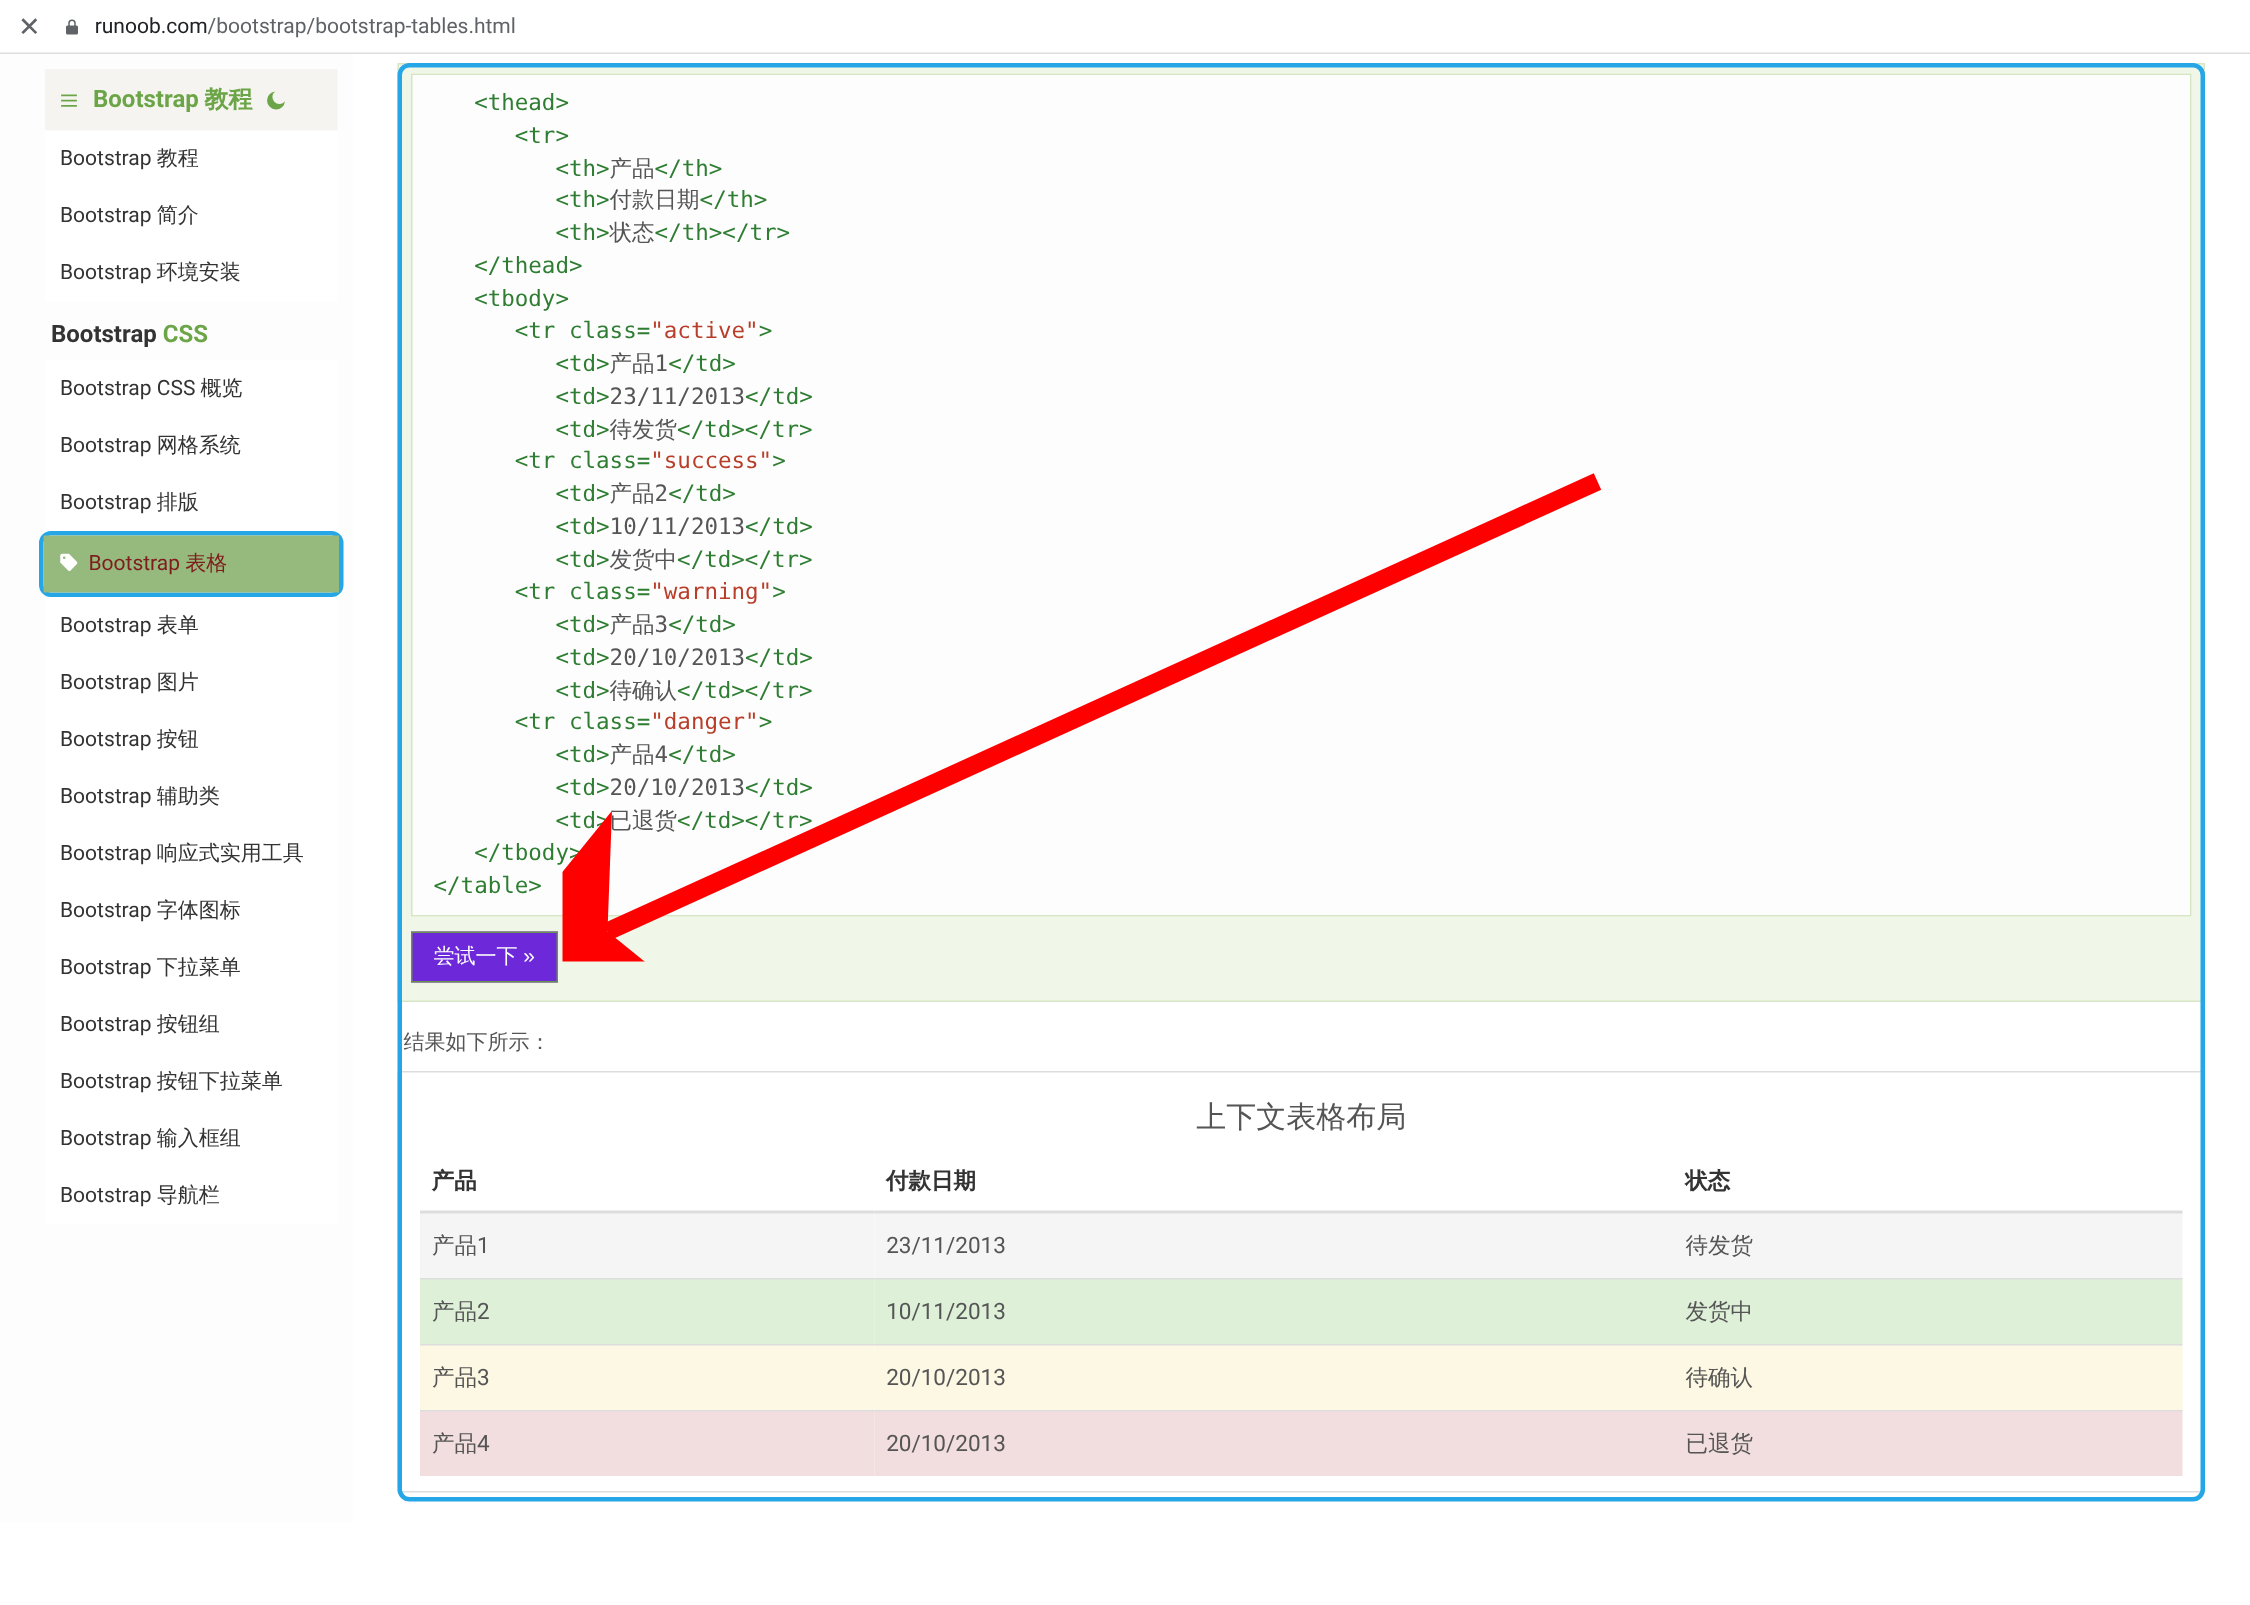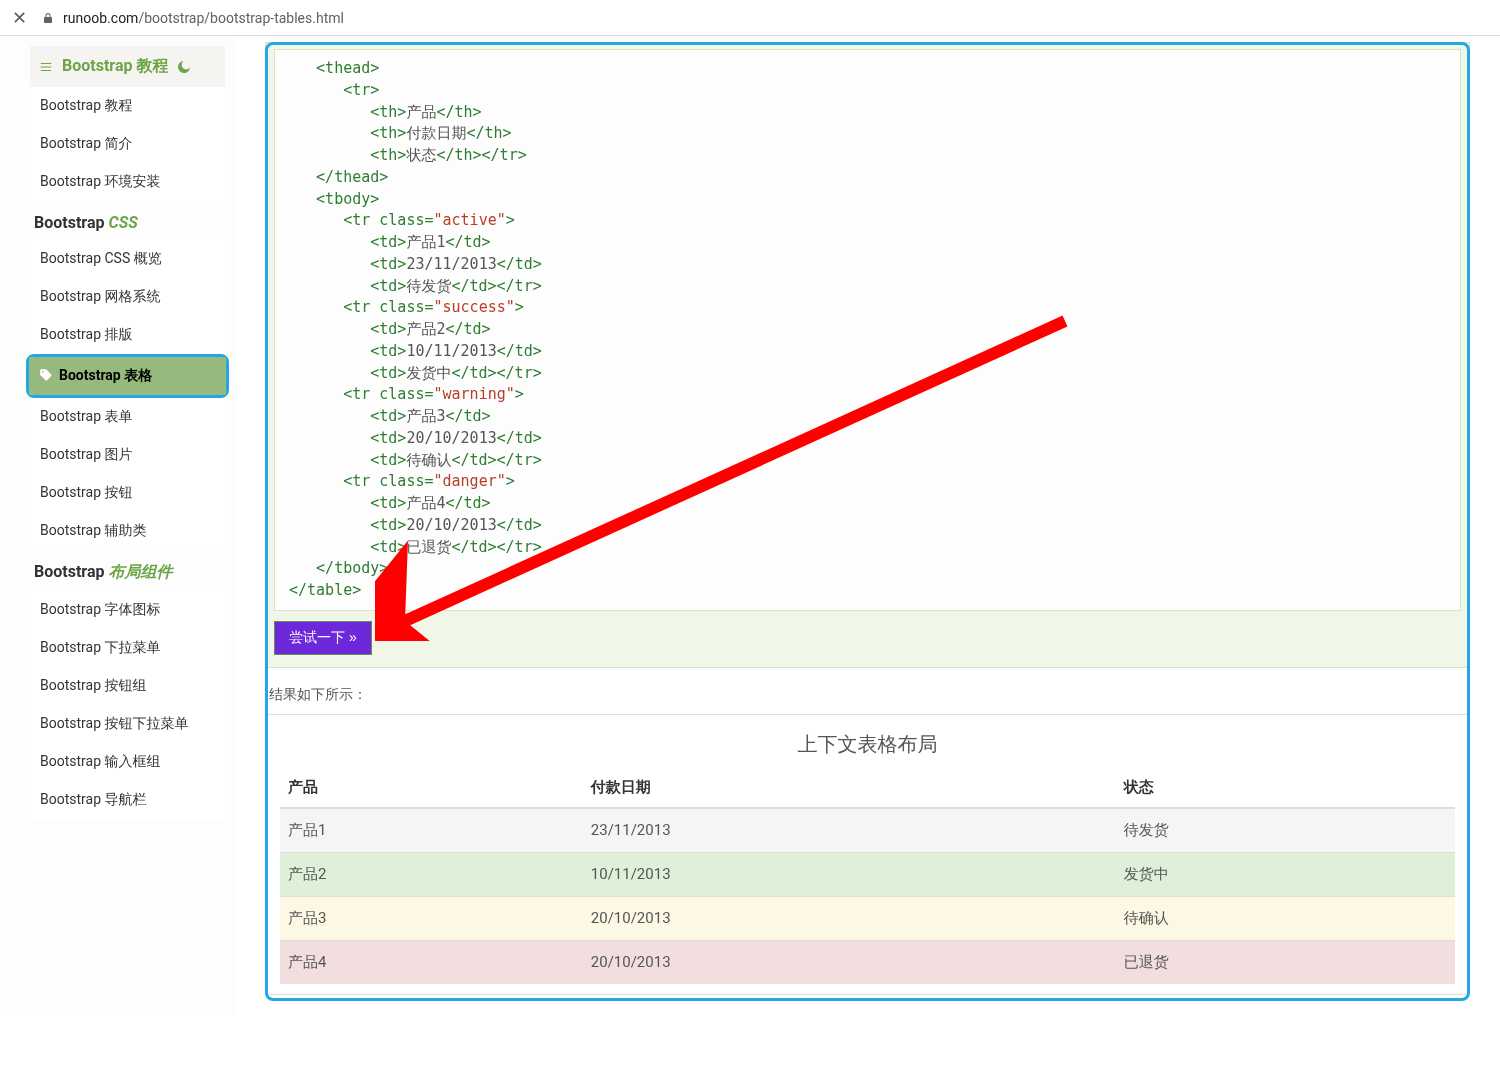--- a/index.html
+++ b/index.html
@@ -61,32 +61,32 @@
     .sidebar-header .bars-ico { margin-right: 8px; display:inline-flex; }
     .sidebar-header .bars-ico svg { width:16px; height:14px; fill:#6ca547; }
     .moon-ico { margin-left:8px; display:inline-flex; }
     .moon-ico svg{ width:16px; height:16px; fill:#6ca547; }
     .sidebar-section-title {
       padding: 12px 0 8px 4px;
       font-weight: bold;
       font-size: 16px;
       color: #333;
     }
-    .sidebar-section-title .green { color:#6ca547;font-style:italic; }
+    .sidebar-section-title .green { color:#6ca547; }
     .sidebar-item {
       padding: 10px 10px;
       color: #333;
       font-size: 14px;
       cursor: pointer;
       background: #fff;
     }
     .sidebar-item.active {
       background: #96b97d;
-      color: #000000;
-      font-weight: bold;
+      color: #7f1d1d;
+      font-weight: normal;
     }
     .sidebar-item.active .tag-ico svg { fill:#fff; }
     .tag-ico { margin-right:6px; display:inline-flex; vertical-align:-2px;}
     .tag-ico svg{ width:14px; height:14px; fill:#fff;}
     .highlight-box {
       border: 3px solid #25a6e6;
       border-radius: 8px;
       margin: 0 -4px;
       padding: 2px;
     }
@@ -242,21 +242,21 @@
           <div class="sidebar-item active"><span class="tag-ico">
               <svg viewBox="0 0 24 24">
                 <path d="M21 11l-9-9H4a2 2 0 00-2 2v8l9 9a2 2 0 002.8 0l7.2-7.2A2 2 0 0021 11zM6.5 8A1.5 1.5 0 118 6.5 1.5 1.5 0 016.5 8z"></path>
               </svg>
             </span><span>Bootstrap 表格</span></div>
         </div>
         <div class="sidebar-item"><span>Bootstrap 表单</span></div>
         <div class="sidebar-item"><span>Bootstrap 图片</span></div>
         <div class="sidebar-item"><span>Bootstrap 按钮</span></div>
         <div class="sidebar-item"><span>Bootstrap 辅助类</span></div>
-        <div class="sidebar-section-title">Bootstrap <span class="green">布局组件</span></div>
+        <div class="sidebar-item"><span>Bootstrap 响应式实用工具</span></div>
         <div class="sidebar-item"><span>Bootstrap 字体图标</span></div>
         <div class="sidebar-item"><span>Bootstrap 下拉菜单</span></div>
         <div class="sidebar-item"><span>Bootstrap 按钮组</span></div>
         <div class="sidebar-item"><span>Bootstrap 按钮下拉菜单</span></div>
         <div class="sidebar-item"><span>Bootstrap 输入框组</span></div>
         <div class="sidebar-item"><span>Bootstrap 导航栏</span></div>
       </div>
 
     <div class="scroller-thumb"></div>
   </nav>

